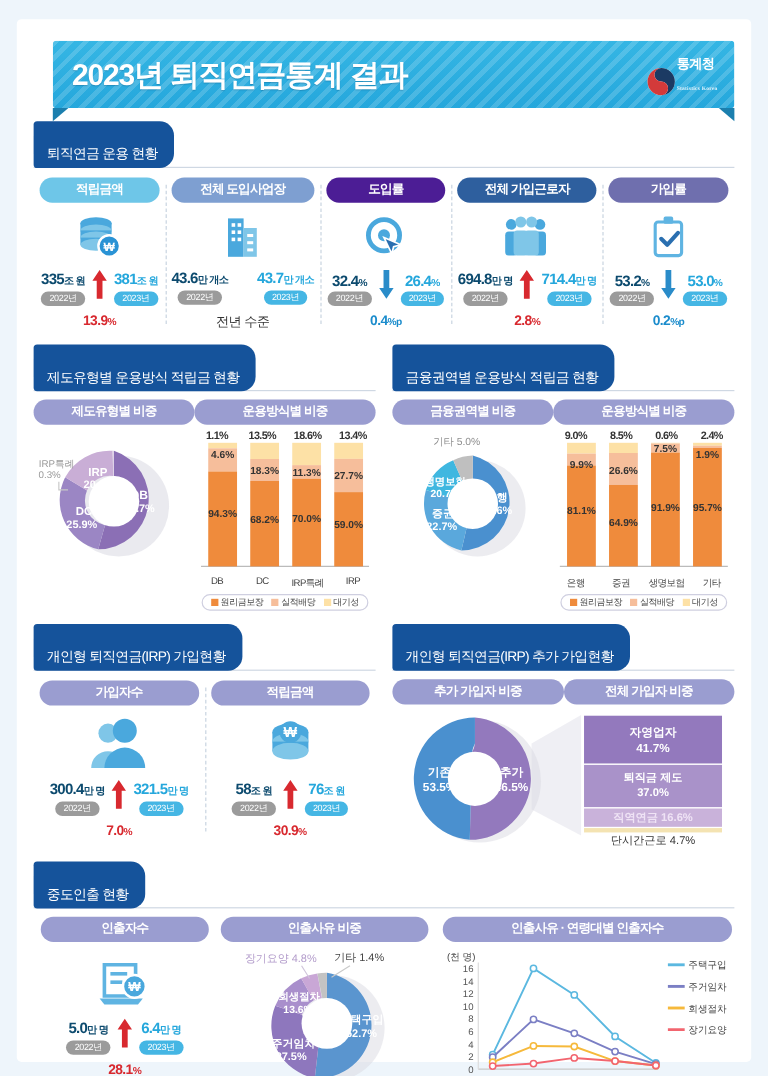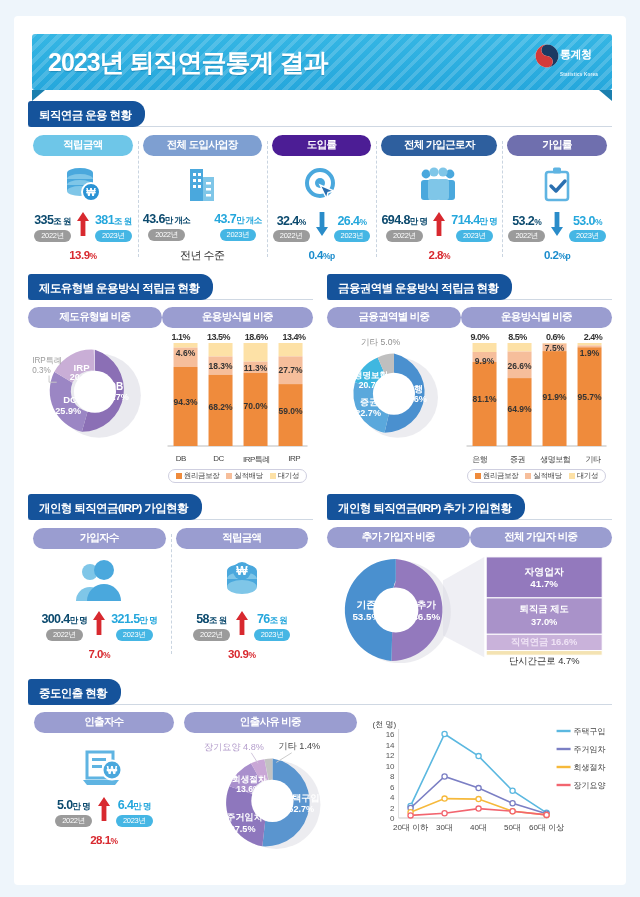--- a/index.html
+++ b/index.html
@@ -14,48 +14,48 @@
     padding:16px 14px 14px 14px;
   }
   .page-inner {
     position:relative; width:612px; height:869px;
     background:#ffffff; border-radius:4px;
     padding:12px 14px 10px 14px;
   }
 
   
   .banner {
-    position:relative; height:56px; margin:6px 0 0 4px;
+    position:relative; height:56px; margin:6px 0 0 16px;
     background:
       repeating-linear-gradient(135deg, rgba(255,255,255,.16) 0 4px, rgba(255,255,255,0) 4px 9px),
       linear-gradient(180deg,#35b6e4 0%, #25a7dc 100%);
     border-radius:3px;
     display:flex; align-items:center; justify-content:space-between;
     padding:0 14px 0 16px;
   }
   .banner-title {
     color:#ffffff; font-size:25px; font-weight:bold; letter-spacing:-1px;
     text-shadow:0 1px 1px rgba(0,60,100,.28);
   }
-  .logo-wrap { display:flex; align-items:flex-start; gap:1px; }
+  .logo-wrap { display:flex; align-items:flex-end; gap:1px;font-family:Liberation Serif, serif; }
   .logo-mark { width:24px; height:24px; position:relative; }
   .logo-text-kr { color:#fff; font-size:11px; font-weight:bold; letter-spacing:-.5px; line-height:1.1;}
   .logo-text-en { color:#e4f4fc; font-size:4.6px; letter-spacing:.2px; font-weight:bold;}
   .banner-tail-l, .banner-tail-r {
     position:absolute; top:56px; width:0; height:0;
   }
   .banner-tail-l { left:0; border-left:13px solid #1b7fae; border-bottom:11px solid transparent; }
   .banner-tail-r { right:0; border-right:13px solid #1b7fae; border-bottom:11px solid transparent; }
 
   
   .section { margin-top:11px; position:relative; }
   .sec-head {
     display:inline-block; background:#1a5fa8; color:#fff;
-    font-size:11.5px; font-weight:bold; letter-spacing:-.6px;
-    padding:7px 14px 4px 11px;
+    font-size:11.5px; font-weight:normal; letter-spacing:-.6px;
+    padding:20px 14px 4px 11px;
     border-radius:3px 12px 12px 3px;
     position:relative; z-index:3;
   }
   .sec-head.nav { background:#15539b; }
   .sec-rule { height:1px; background:#cfd8e3; margin-top:-1px; }
   .sec-body { display:flex; }
 
   
   .pill {
     display:block; text-align:center; color:#fff;
@@ -646,20 +646,21 @@
           <text x="63" y="86" font-size="9.5" font-weight="bold" fill="#fff" text-anchor="middle" font-family="'Liberation Sans',sans-serif">주거임차</text>
           <text x="61" y="98" font-size="9.5" font-weight="bold" fill="#fff" text-anchor="middle" font-family="'Liberation Sans',sans-serif">27.5%</text>
           <text x="68" y="46" font-size="9" font-weight="bold" fill="#fff" text-anchor="middle" font-family="'Liberation Sans',sans-serif">회생절차</text>
           <text x="67" y="57" font-size="9" font-weight="bold" fill="#fff" text-anchor="middle" font-family="'Liberation Sans',sans-serif">13.6%</text>
           <line x1="70" y1="16" x2="77" y2="27" stroke="#cfc4da" stroke-width="1"></line>
           <line x1="112" y1="16" x2="96" y2="26" stroke="#c9c9c9" stroke-width="1"></line>
         </svg>
       </div>
 
       <div style="flex:1; padding:0 2px 0 8px">
+        <span class="pill pill-v" style="width:100%">인출사유 · 연령대별 인출자수</span>
         <svg width="100%" height="124" viewBox="0 0 238 124" style="margin-top:3px">
           <text x="2" y="12" font-size="8" fill="#444" font-family="'Liberation Sans',sans-serif">(천 명)</text>
 
           <g font-size="8" fill="#555" font-family="'Liberation Sans',sans-serif" text-anchor="end">
             <text x="24" y="22">16</text>
                 <text x="24" y="32.5">14</text>
                 <text x="24" y="43">12</text>
             <text x="24" y="53.5">10</text>
                 <text x="24" y="64">8</text>
                 <text x="24" y="74.5">6</text>

